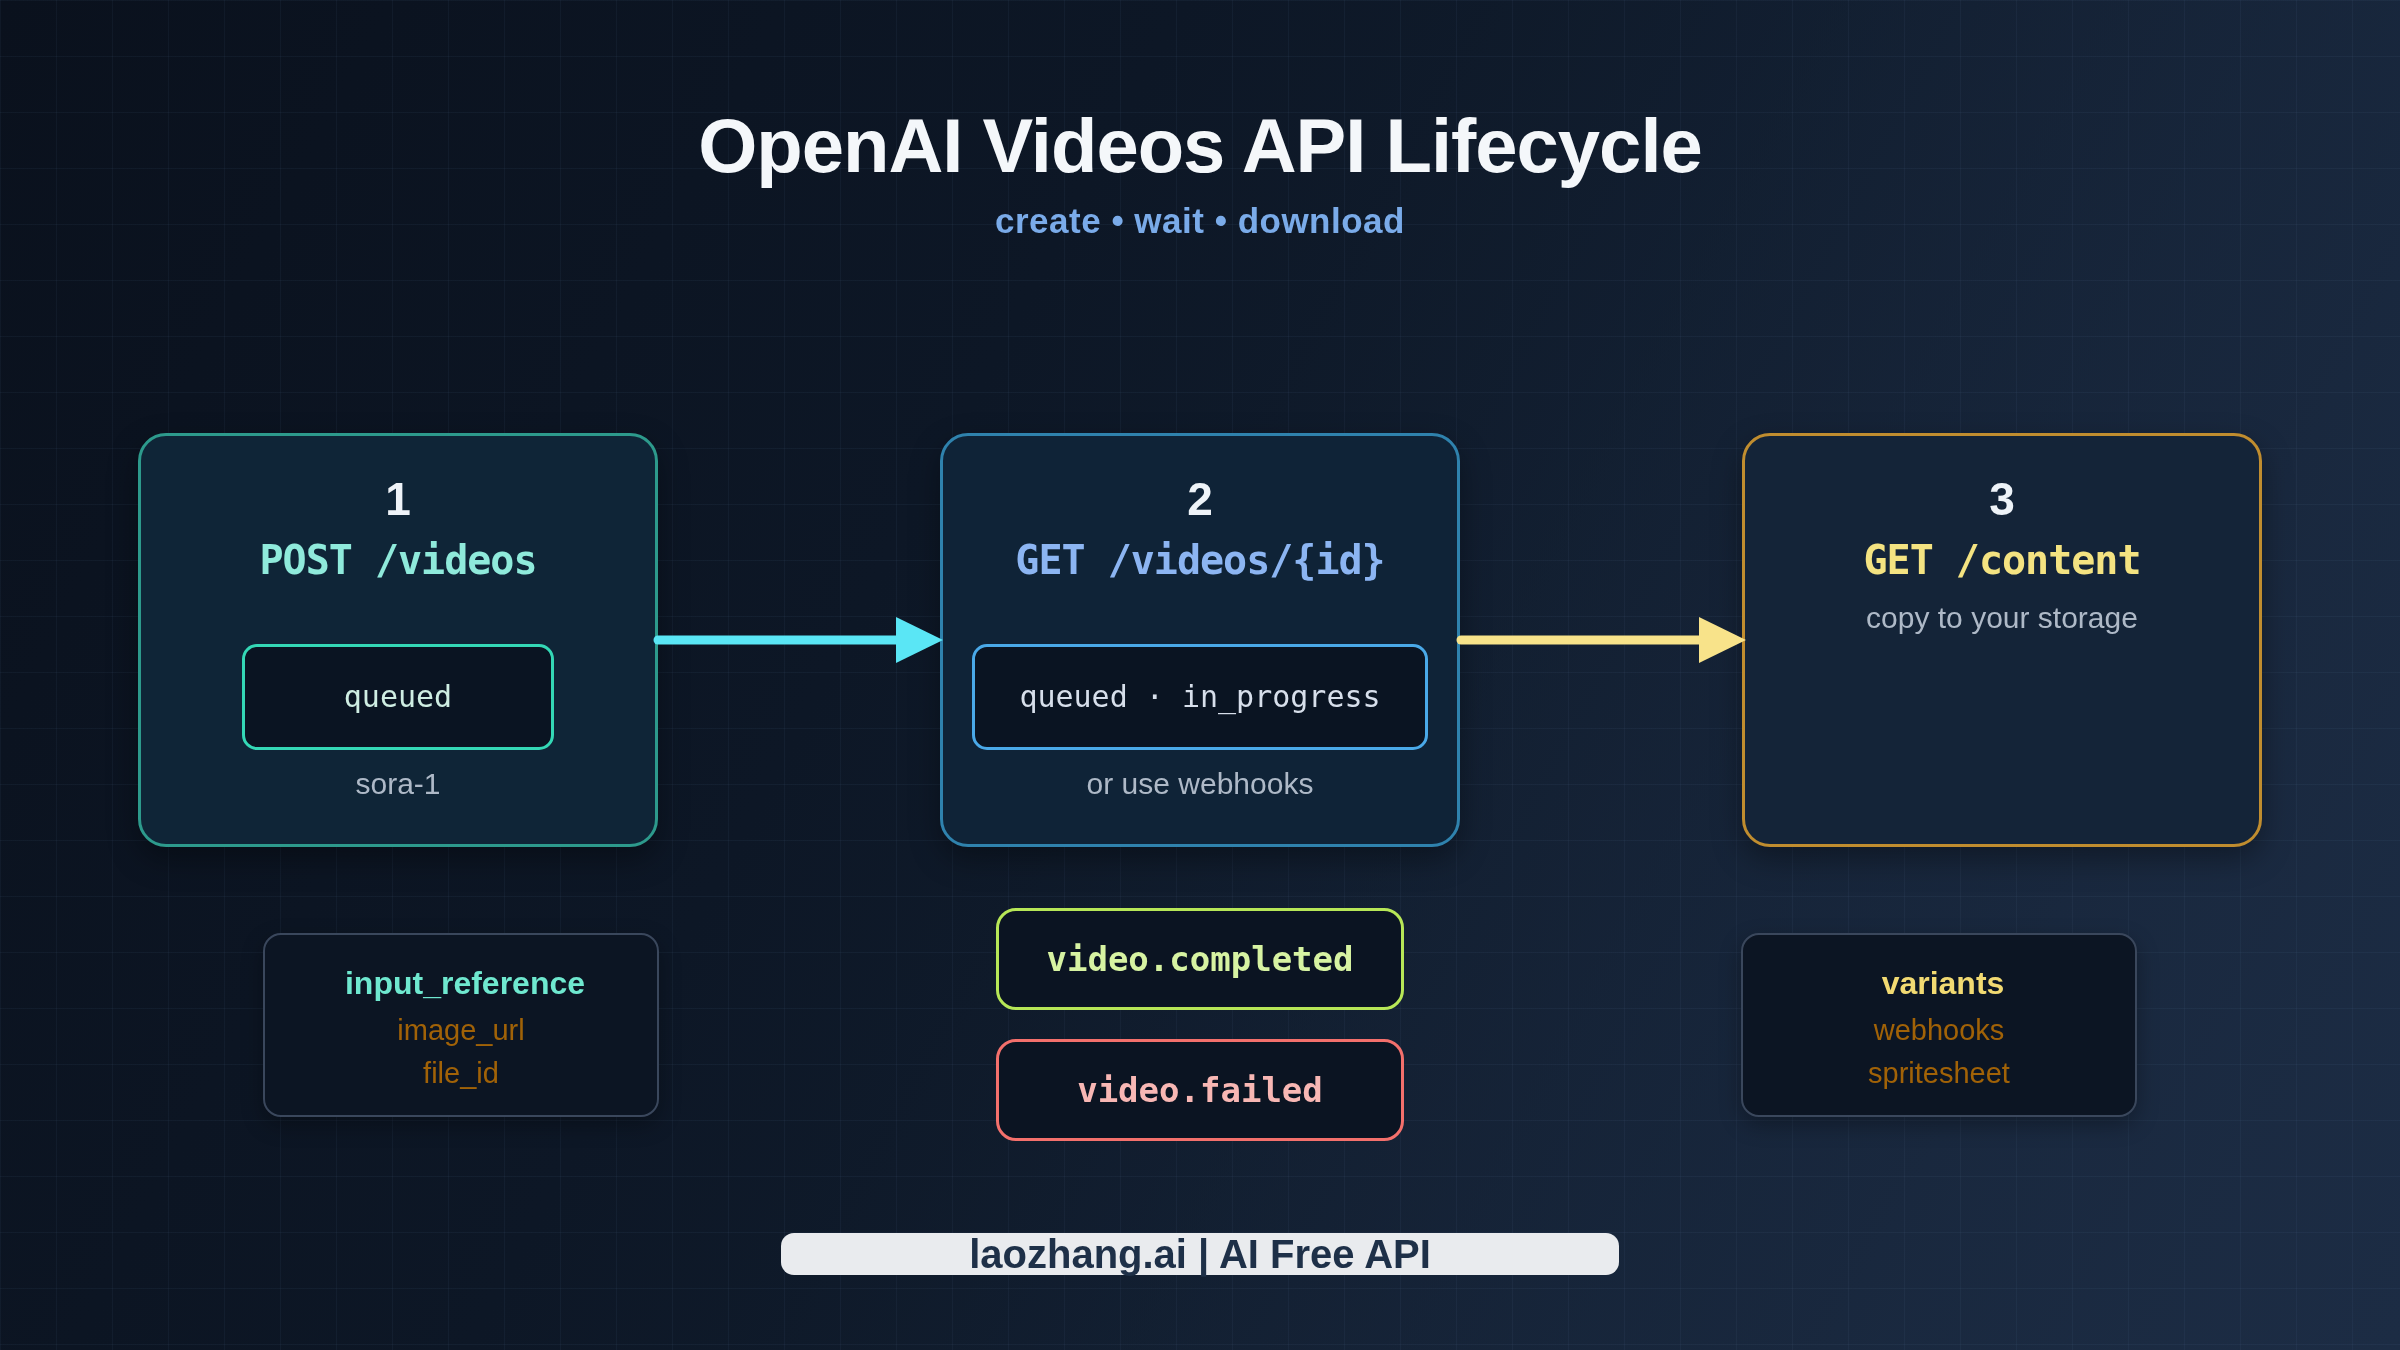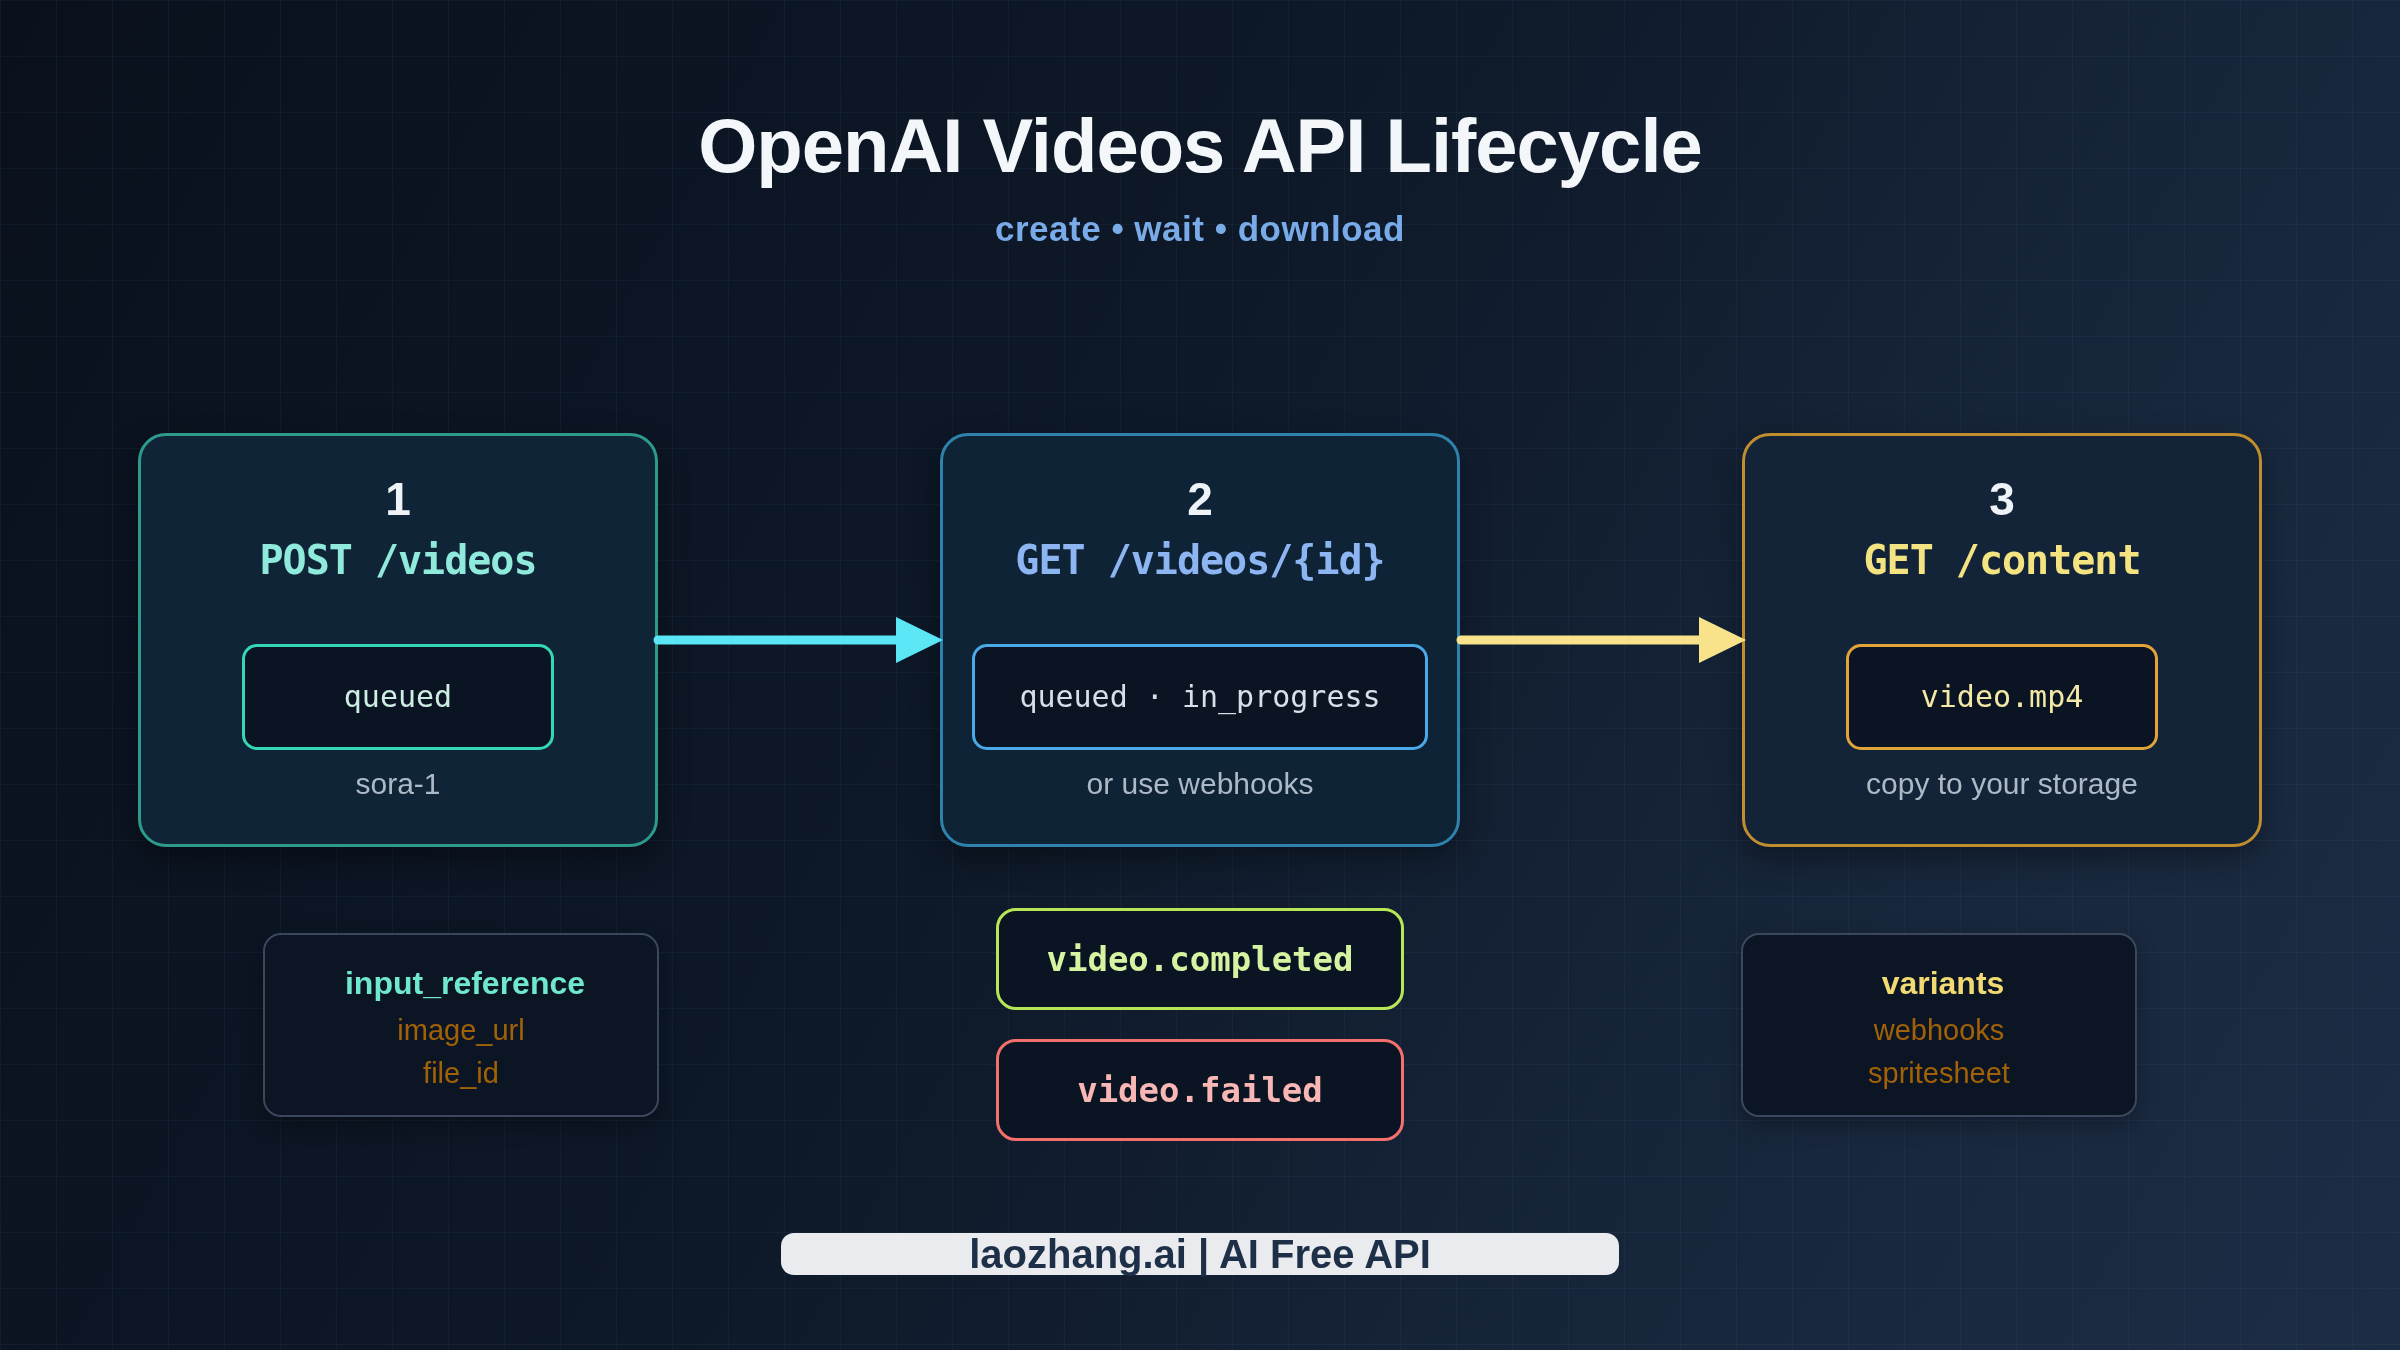--- a/index.html
+++ b/index.html
@@ -28,21 +28,21 @@
   
   .header { position: absolute; top: 0; left: 0; width: 100%; text-align: center; }
   .title {
     margin-top: 102px;
     font-size: 76px;
     font-weight: 700;
     letter-spacing: -1px;
     color: #f4f7fa;
   }
   .subtitle {
-    margin-top: 20px;
+    margin-top: 12px;
     font-size: 35px;
     font-weight: 700;
     color: #7aabe9;
     letter-spacing: 0.5px;
   }
 
   
   .cards-row {
     position: absolute;
     top: 433px;
@@ -195,21 +195,20 @@
     <div class="card s2">
       <div class="num">2</div>
       <div class="endpoint">GET /videos/{id}</div>
       <div class="badge">queued · in_progress</div>
       <div class="caption">or use webhooks</div>
     </div>
 
     <div class="card s3">
       <div class="num">3</div>
       <div class="endpoint">GET /content</div>
-      <div class="badge">video.mp4</div>
       <div class="caption">copy to your storage</div>
     </div>
 
   </div>
 
   <svg class="arrow a1" viewBox="0 0 292 60">
     <line x1="5" y1="30" x2="243" y2="30"></line>
     <polygon points="243,7 290,30 243,53"></polygon>
   </svg>
 

